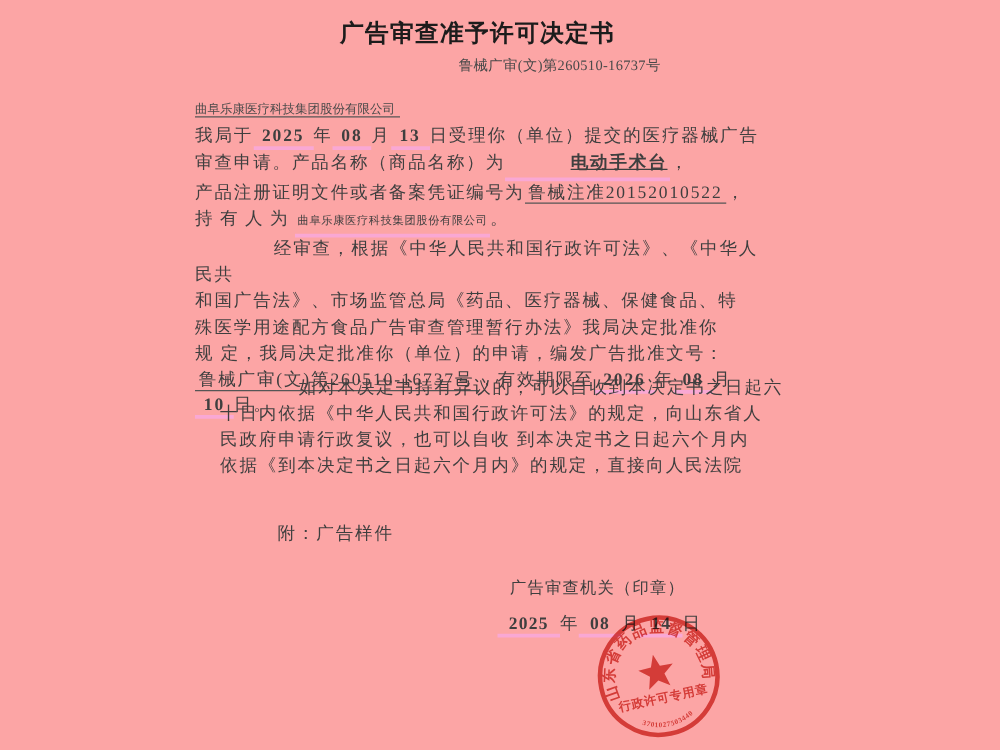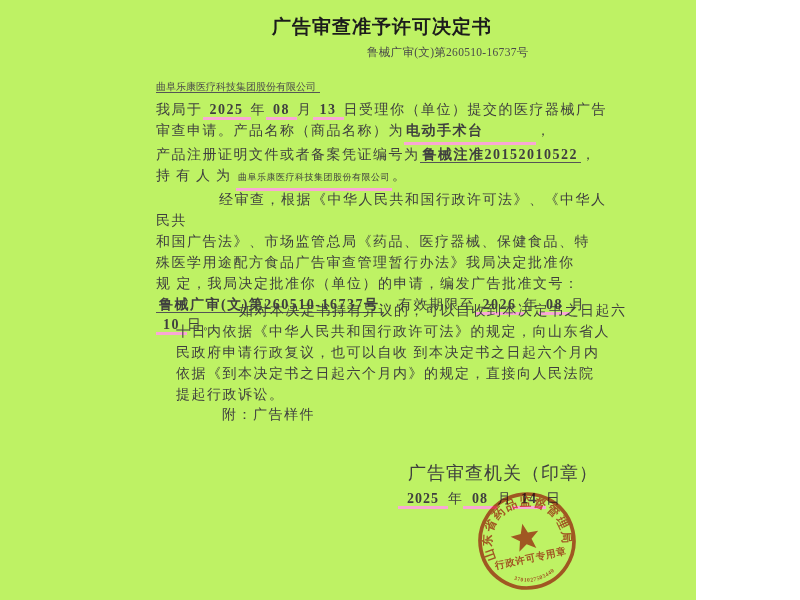--- a/index.html
+++ b/index.html
@@ -1,38 +1,38 @@
 <!DOCTYPE html>
 <html><head>
 <meta charset="utf-8">
 <style>
   html,body{margin:0;padding:0;}
   .page{
-    position:relative;width:696px;height:600px;background:#bef264;overflow:hidden;
+    position:relative;width:800px;height:600px;background:#fca5a5;overflow:hidden;
     font-family:"Liberation Serif","DejaVu Serif",serif;color:#3f3f3f;
   }
   .title{
     position:absolute;left:135px;top:14px;width:494px;text-align:center;
     font-size:19px;font-weight:700;color:#1c1c1c;letter-spacing:1px;margin:0;
   }
   .doc-no{position:absolute;left:367px;top:45px;font-size:11.5px;color:#4a4a4a;letter-spacing:0.3px;}
   .company-top{position:absolute;left:156px;top:80px;font-size:10px;}
   .company-top .u{border-bottom:1px solid #555;padding-right:4px;color:#4a4a4a;}
   .para{position:absolute;left:156px;width:460px;font-size:14px;line-height:20.9px;letter-spacing:1.5px;}
   .p1{top:100px;}
   .p2{top:190px;}
   .p3{top:301px;margin-left:20px;}
   .indent{text-indent:63px;}
   .v{font-weight:700;border-bottom:3px solid #f9a8d4;padding:0 7px;white-space:nowrap;}
-  .v-tight{font-weight:700;border-bottom:1px solid #555;padding:0 3px;white-space:nowrap;}
-  .fill-product{display:inline-block;min-width:128px;text-align:left;padding:0 2px;}
+  .v-tight{font-weight:400;border-bottom:1px solid #555;padding:0 3px;white-space:nowrap;}
+  .fill-product{display:inline-block;min-width:128px;text-align:right;padding:0 2px;text-decoration:underline;}
   .fill-holder{display:inline-block;min-width:138px;font-size:9px;letter-spacing:0.5px;text-align:left;padding:0 2px;font-weight:400;}
   .sp{letter-spacing:6px;}
-  .attach{position:absolute;left:222px;top:406px;font-size:14px;letter-spacing:1.5px;}
-  .sig-org{position:absolute;left:408px;top:461px;font-size:18px;letter-spacing:1px;}
+  .attach{position:absolute;left:222px;top:418px;font-size:14px;letter-spacing:1.5px;}
+  .sig-org{position:absolute;left:408px;top:461px;font-size:13px;letter-spacing:1px;}
   .sig-date{position:absolute;left:398px;top:490px;font-size:14px;letter-spacing:1px;}
   .sig-date .v{padding:0 9px;}
   .seal{position:absolute;left:476px;top:490px;width:102px;height:102px;mix-blend-mode:multiply;opacity:0.88;}
 </style>
 </head>
 <body>
 
 <div class="page">
 
   <h1 class="title">广告审查准予许可决定书</h1>
@@ -56,21 +56,20 @@
     <div>殊医学用途配方食品广告审查管理暂行办法》我局决定批准你</div>
     <div>规 定，我局决定批准你（单位）的申请，编发广告批准文号：</div>
     <div><span class="v-tight">鲁械广审(文)第260510-16737号</span><span>，有效期限至</span><span class="v">2026</span><span>年</span><span class="v">08</span><span>月</span><span class="v">10</span><span>日。</span></div>
   </div>
 
   <div class="para p3">
     <div class="indent">如对本决定书持有异议的，可以自收到本决定书之日起六</div>
     <div>十日内依据《中华人民共和国行政许可法》的规定，向山东省人</div>
     <div>民政府申请行政复议，也可以自收 到本决定书之日起六个月内</div>
     <div>依据《到本决定书之日起六个月内》的规定，直接向人民法院</div>
-    <div>提起行政诉讼。</div>
   </div>
 
   <div class="attach">附：广告样件</div>
 
   <div class="sig-org">广告审查机关（印章）</div>
 
   <div class="sig-date"><span class="v">2025</span><span>年</span><span class="v">08</span><span>月</span><span class="v">14</span><span>日</span></div>
 
   <svg class="seal" viewBox="0 0 100 100" aria-hidden="true">
     <g transform="rotate(-12 50 50)" fill="#d2453e" stroke="none">

